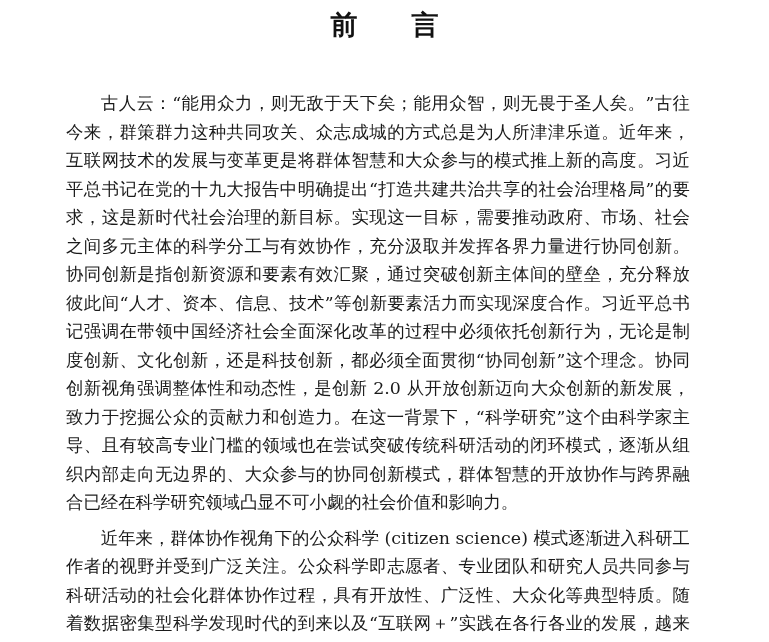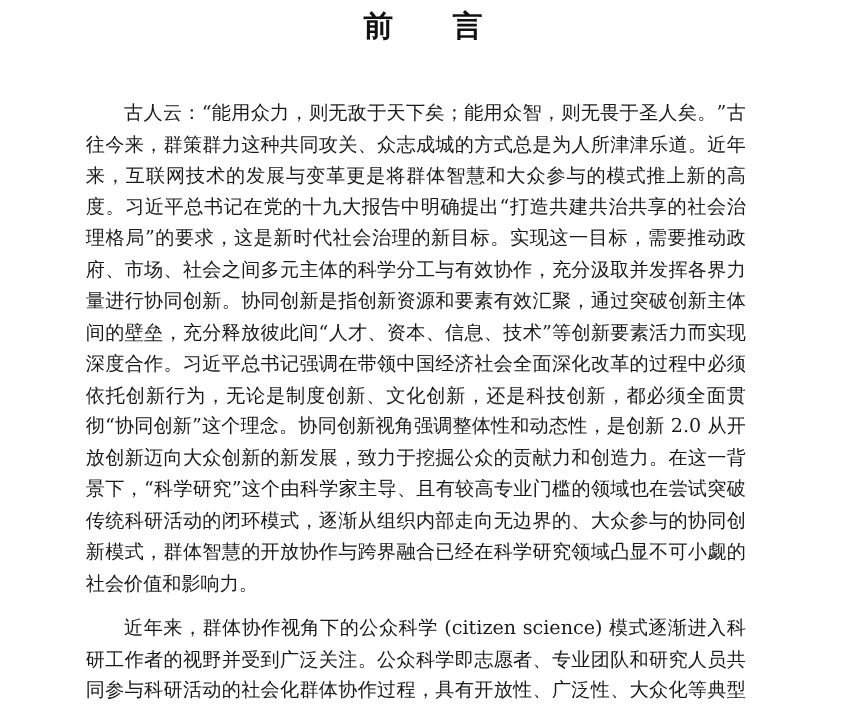--- a/index.html
+++ b/index.html
@@ -29,21 +29,21 @@
   }
   .doc-body {
     margin: 0 79px 0 66px;
     font-size: 17.4px;
     line-height: 28.5px;
     text-align: justify;
     text-justify: inter-ideograph;
     letter-spacing: 0;
   }
   .doc-body p {
-    margin: 12px;
+    margin: 0;
     padding: 0;
     text-indent: 2em;
   }
   .doc-body p + p {
     margin-top: 7px;
   }
 </style>
 </head>
 <body>
 

